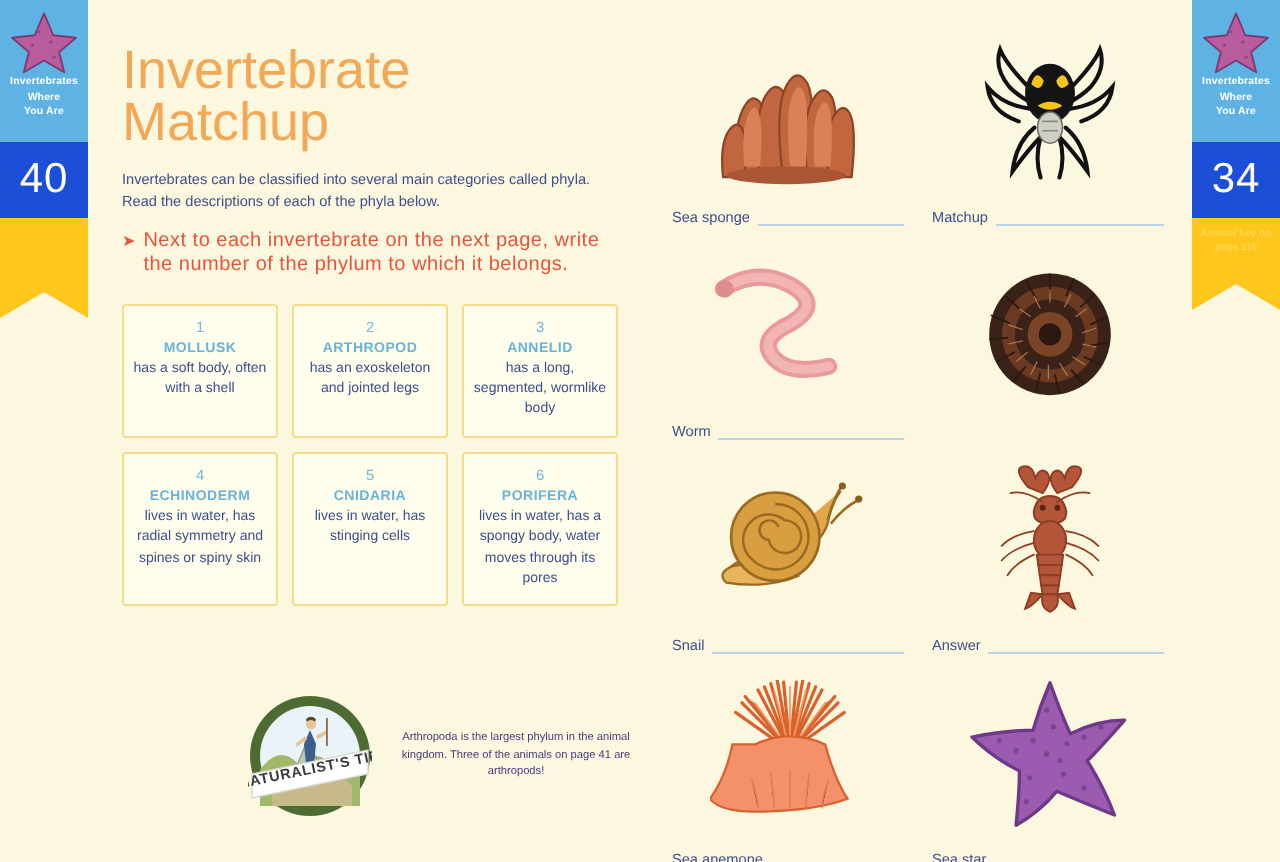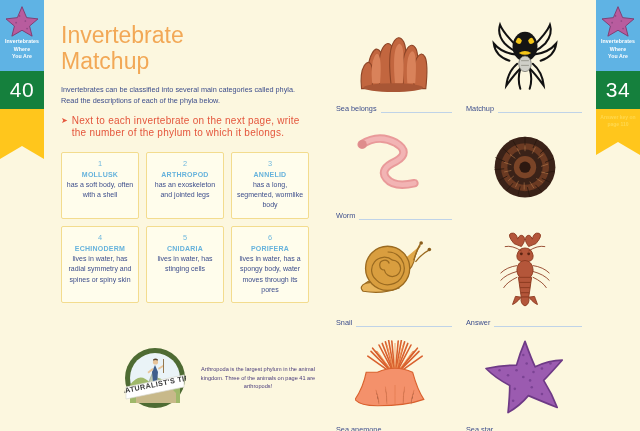--- a/index.html
+++ b/index.html
@@ -13,34 +13,34 @@
 
   
   .tab{position:absolute;top:0;width:44px;z-index:6;}
   .tab.left{left:0;}
   .tab.right{right:0;}
   .tab-blue{background:#5FB3E4;padding-top:5px;height:71px;box-sizing:border-box;
     display:flex;flex-direction:column;align-items:center;justify-content:flex-start;}
   .tab-star{width:34px;height:32px;display:block;}
   .tab-words{color:#ffffff;font-size:5.2px;line-height:7.6px;text-align:center;
     font-weight:bold;letter-spacing:.1px;margin-top:1px;}
-  .tab-num{background:#15803d;color:#ffffff;height:38px;display:flex;
+  .tab-num{background:#1d4ed8;color:#ffffff;height:38px;display:flex;
     align-items:center;justify-content:center;font-size:21px;font-weight:300;letter-spacing:.5px;}
   .tab-foot{background:#FFC61C;position:relative;}
   .tab-foot .inner{padding:5px 4px 10px;min-height:18px;}
   .tab-note{color:#FFD84F;font-size:5px;line-height:6.6px;text-align:center;font-weight:bold;}
   .tab-foot:after{content:"";position:absolute;left:0;right:0;top:100%;
     border-left:22px solid #FFC61C;border-right:22px solid #FFC61C;
     border-bottom:13px solid transparent;}
   .tab.left .tab-foot .inner{min-height:22px;}
 
   
   .left-page{position:absolute;left:44px;top:0;width:272px;height:431px;
     box-sizing:border-box;padding:22px 12px 0 17px;}
-  .title{color:#F2A856;font-size:23px;line-height:26px;font-weight:400;letter-spacing:0px;}
+  .title{color:#F2A856;font-size:27px;line-height:26px;font-weight:400;letter-spacing:0px;}
   .intro{color:#3D4E8C;font-size:7.3px;line-height:11.2px;margin-top:10px;max-width:235px;}
   .instruct{display:flex;gap:4px;margin-top:9px;max-width:240px;}
   .arrow-ico{color:#E4563C;font-size:8px;line-height:11.5px;flex:0 0 auto;}
   .instruct-text{color:#E4563C;font-size:10px;line-height:11.6px;letter-spacing:.25px;}
 
   .card-grid{margin-top:13px;display:grid;grid-template-columns:repeat(3,1fr);
     gap:7px;width:248px;}
   .card{border:1px solid #F3DC8E;border-radius:2px;background:#FFFDEC;
     padding:6px 4px 7px;text-align:center;min-height:62px;box-sizing:border-box;}
   .card-num{color:#6FB8DE;font-size:7.4px;line-height:10px;}
@@ -186,21 +186,21 @@
             </g>
             <g fill="#D9825A">
               <path d="M24 74 q-2 -22 3 -31 q3 -5 5 0 q3 7 1 31 z"></path>
               <path d="M50 74 q-3 -33 2 -42 q3 -6 6 0 q3 8 1 42 z"></path>
               <path d="M64 74 q-2 -26 3 -34 q3 -5 5 0 q3 7 1 34 z"></path>
             </g>
             <ellipse cx="48" cy="79" rx="34" ry="5" fill="#A85635"></ellipse>
           </svg>
         </div>
         <div class="answer">
-          <span class="answer-label">Sea belongs</span>
+          <span class="answer-label">Sea sponge</span>
           <span class="answer-line"></span>
         </div>
       </div>
 
       <div class="animal-cell">
         <div class="art">
           <svg viewBox="0 0 100 92" width="78" height="72">
             <g stroke="#111111" stroke-width="2.6" fill="none" stroke-linecap="round">
               <path d="M40 34 Q22 16 18 6 Q14 18 24 30 Q30 36 38 40"></path>
               <path d="M60 34 Q78 16 82 6 Q86 18 76 30 Q70 36 62 40"></path>

